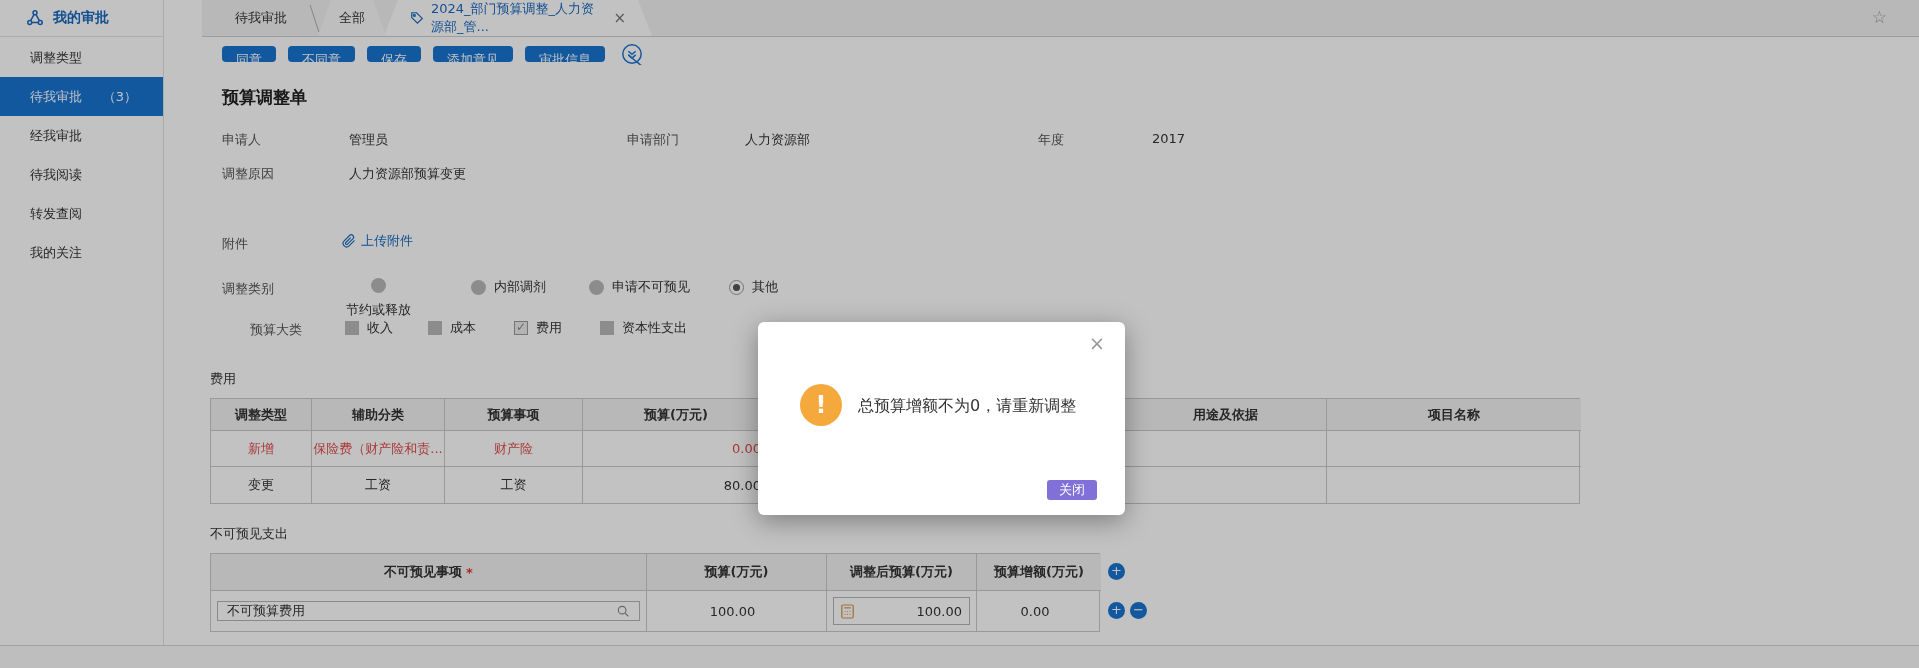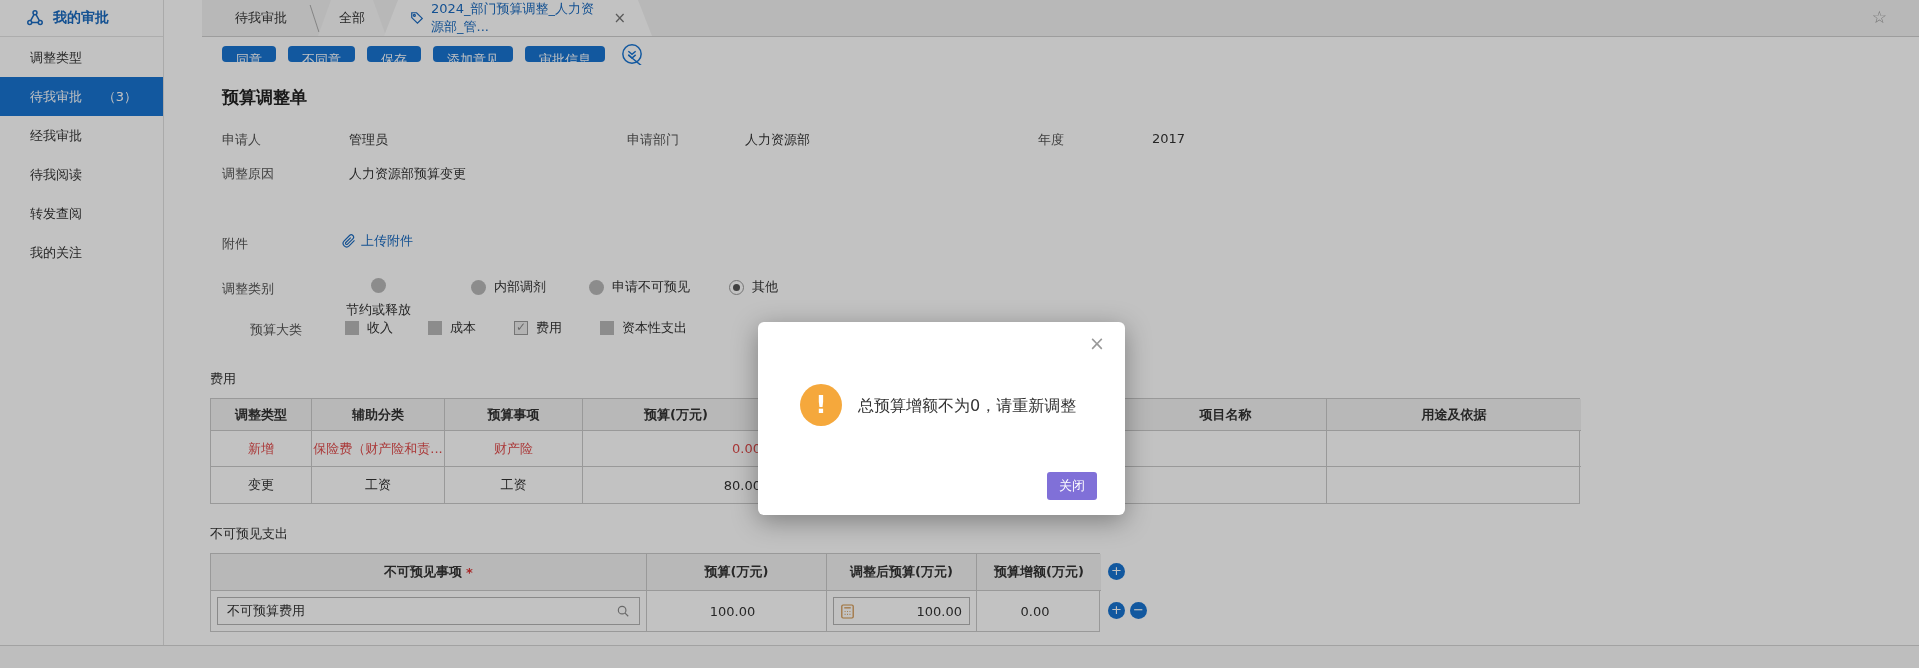--- a/index.html
+++ b/index.html
@@ -50,34 +50,34 @@
   .exp-table .r2 { color:#333; }
   .exp-table .money { justify-content:flex-end; padding-right:8px; }
   
   .unf-wrap { position:absolute; left:8px; top:553px; width:940px; }
   .unf-table { width:890px; display:grid; grid-template-columns:435px 180px 150px 125px; border:1px solid #c9c9c9; background:#fff; }
   .unf-table .cell { display:flex; align-items:center; justify-content:center; font-size:13px; border-left:1px solid #c9c9c9; min-height:37px; }
   .unf-table .cell.first { border-left:none; }
   .unf-table .head { background:#f2f2f2; font-weight:bold; border-bottom:1px solid #c9c9c9; }
   .unf-table .body { min-height:40px; }
   .req { color:#d33; margin-left:4px; }
-  .search-input { flex:1; height:28px; margin:0 6px; border:1px solid #b5b5b5; background:#fff; display:flex; align-items:center; justify-content:space-between; padding:0 9px; font-size:13px; color:#333; }
+  .search-input { flex:1; height:20px; margin:0 6px; border:1px solid #b5b5b5; background:#fff; display:flex; align-items:center; justify-content:space-between; padding:0 9px; font-size:13px; color:#333; }
   .calc-input { flex:1; height:28px; margin:0 6px; border:1px solid #b5b5b5; background:#fff; display:flex; align-items:center; gap:6px; padding:0 7px; font-size:13px; color:#333; }
   .calc-input .num { flex:1; text-align:right; }
   .unf-money { justify-content:flex-end; padding-right:8px; }
   .circle-btn { position:absolute; width:17px; height:17px; border-radius:50%; background:#1874d2; color:#fff; font-size:13px; line-height:15px; text-align:center; cursor:pointer; }
   
   .footer-strip { position:absolute; left:0; top:645px; width:1919px; height:23px; background:#fafafa; border-top:1px solid #d5d5d5; z-index:2; }
   
   .overlay { position:absolute; inset:0; background:rgba(0,0,0,0.24); z-index:10; }
   .modal { position:absolute; left:758px; top:322px; width:367px; height:193px; background:#fff; border-radius:6px; box-shadow:0 6px 26px rgba(0,0,0,0.35); z-index:20; }
   .modal-close { position:absolute; right:20px; top:10px; font-size:19px; color:#999; cursor:pointer; }
   .warn-icon { position:absolute; left:42px; top:62px; width:42px; height:42px; border-radius:50%; background:#f5a83c; color:#fff; font-weight:bold; font-size:24px; display:flex; align-items:center; justify-content:center; }
   .modal-msg { position:absolute; left:100px; top:74px; font-size:16px; color:#333; }
-  .modal-btn { position:absolute; right:28px; bottom:15px; background:#8070d8; color:#fff; border:none; border-radius:3px; height:28px; padding:0 12px; font-size:13px; cursor:pointer; }
+  .modal-btn { position:absolute; right:28px; bottom:15px; background:#8070d8; color:#fff; border:none; border-radius:3px; height:20px; padding:0 12px; font-size:13px; cursor:pointer; }
   svg { display:block; }
 </style>
 </head>
 <body>
 
 <div class="sidebar">
   <div class="sidebar-header">
     <span>
       <svg width="18" height="18" viewBox="0 0 24 24" fill="none" stroke="#1b6bc0" stroke-width="2">
         <circle cx="12" cy="5" r="2.6"></circle>
@@ -208,22 +208,22 @@
     <span>资本性支出</span>
   </div>
 
   <div class="section-label" style="top:370px;">费用</div>
   <div class="exp-table">
     <div class="cell head first">调整类型</div>
     <div class="cell head">辅助分类</div>
     <div class="cell head">预算事项</div>
     <div class="cell head">预算(万元)</div>
     <div class="cell head"></div>
+    <div class="cell head">用途及依据</div>
     <div class="cell head">项目名称</div>
-    <div class="cell head">用途及依据</div>
 
     <div class="cell r1 first">新增</div>
     <div class="cell r1">保险费（财产险和责...</div>
     <div class="cell r1">财产险</div>
     <div class="cell r1 money">0.00</div>
     <div class="cell r1"></div>
     <div class="cell r1"></div>
     <div class="cell r1"></div>
 
     <div class="cell r2 first">变更</div>

